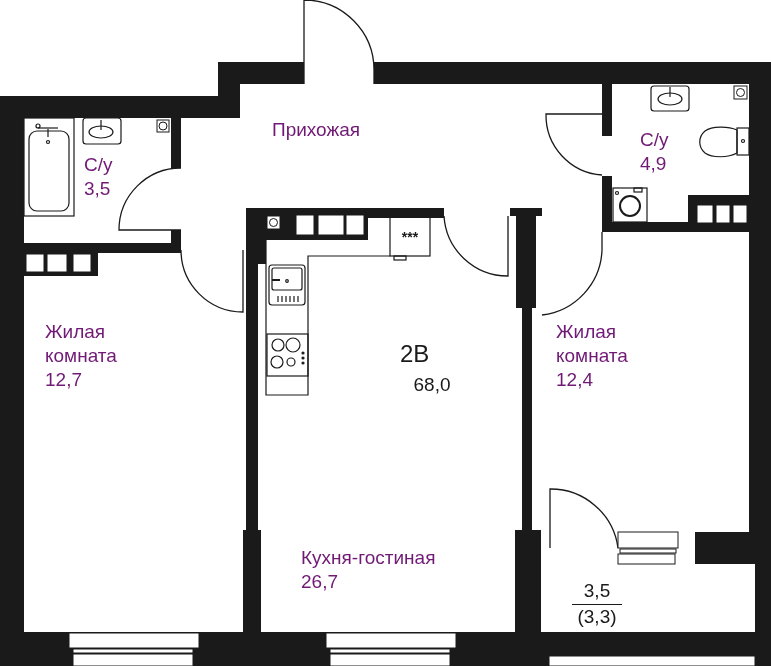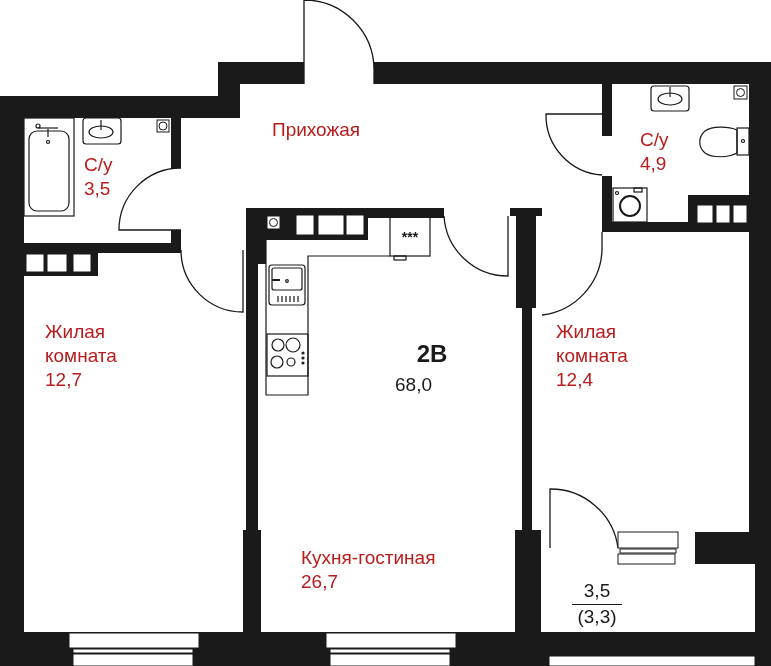--- a/index.html
+++ b/index.html
@@ -1,21 +1,21 @@
 <!DOCTYPE html>
 <html><head>
 <meta charset="utf-8">
 <style>
   html, body { margin: 0; padding: 0; background: #ffffff; }
   body { width: 771px; height: 666px; position: relative; overflow: hidden; font-family: "Liberation Sans", "DejaVu Sans", sans-serif; color: #1a1a1a; }
   svg.plan { position: absolute; left: 0; top: 0; }
-  .label { position: absolute; font-size: 19px; line-height: 24px; color: #b91c1c; white-space: nowrap; }
+  .label { position: absolute; font-size: 19px; line-height: 24px; color: #701a75; white-space: nowrap; }
   .label div { }
-  .type-label { position: absolute; font-size: 24px; font-weight: bold; text-align: center; }
-  .total-label { position: absolute; font-size: 19px; text-align: left; }
+  .type-label { position: absolute; font-size: 24px; font-weight: normal; text-align: left; }
+  .total-label { position: absolute; font-size: 19px; text-align: center; }
   .balcony-label { position: absolute; font-size: 19px; text-align: center; width: 50px; }
   .balcony-label .num { border-bottom: 1.5px solid #1a1a1a; padding-bottom: 2px; line-height: 22px; }
   .balcony-label .den { line-height: 24px; }
 </style>
 </head>
 <body>
 
 <svg class="plan" width="771" height="666" viewBox="0 0 771 666" xmlns="http://www.w3.org/2000/svg">
   <g fill="#1a1a1a" stroke="none">
 

